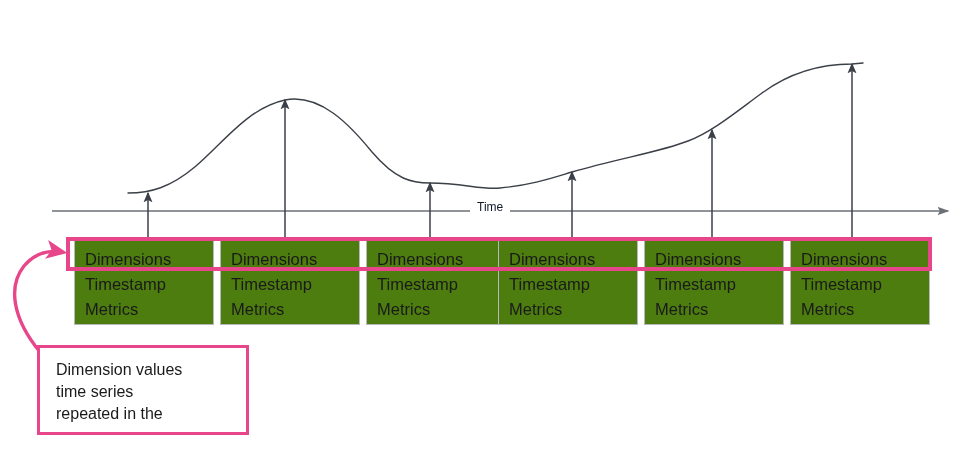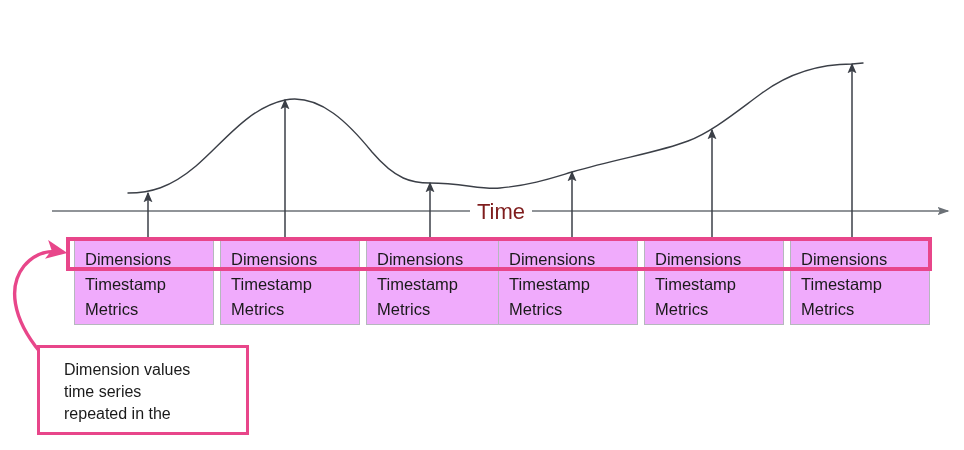--- a/index.html
+++ b/index.html
@@ -22,53 +22,53 @@
   }
   #diagram-svg {
     position: absolute;
     top: 0;
     left: 0;
     width: 964px;
     height: 450px;
   }
   .axis-label {
     position: absolute;
-    font-size: 22px;
-    color: #7f1d1d;
+    font-size: 12px;
+    color: #0f172a;
     background: #ffffff;
     padding: 0 7px;
     line-height: 1;
     white-space: nowrap;
   }
   .record-box {
     position: absolute;
     box-sizing: border-box;
     border: 1px solid #b5b8bd;
-    background: #f0abfc;
+    background: #4d7c0f;
     padding: 6px 0 0 10px;
   }
   .record-line {
     font-size: 16.5px;
     line-height: 25px;
     color: #1a1a1a;
     white-space: nowrap;
   }
   .highlight-rect {
     position: absolute;
     box-sizing: border-box;
     border: 4px solid #e8468a;
     background: transparent;
     pointer-events: none;
   }
   .callout-box {
     position: absolute;
     box-sizing: border-box;
     border: 3px solid #e8468a;
     background: #ffffff;
-    padding: 11px 14px 11px 24px;
+    padding: 11px 14px 11px 16px;
   }
   .callout-line {
     font-size: 16px;
     line-height: 22px;
     color: #1a1a1a;
     white-space: nowrap;
   }
 </style>
 </head>
 <body>

